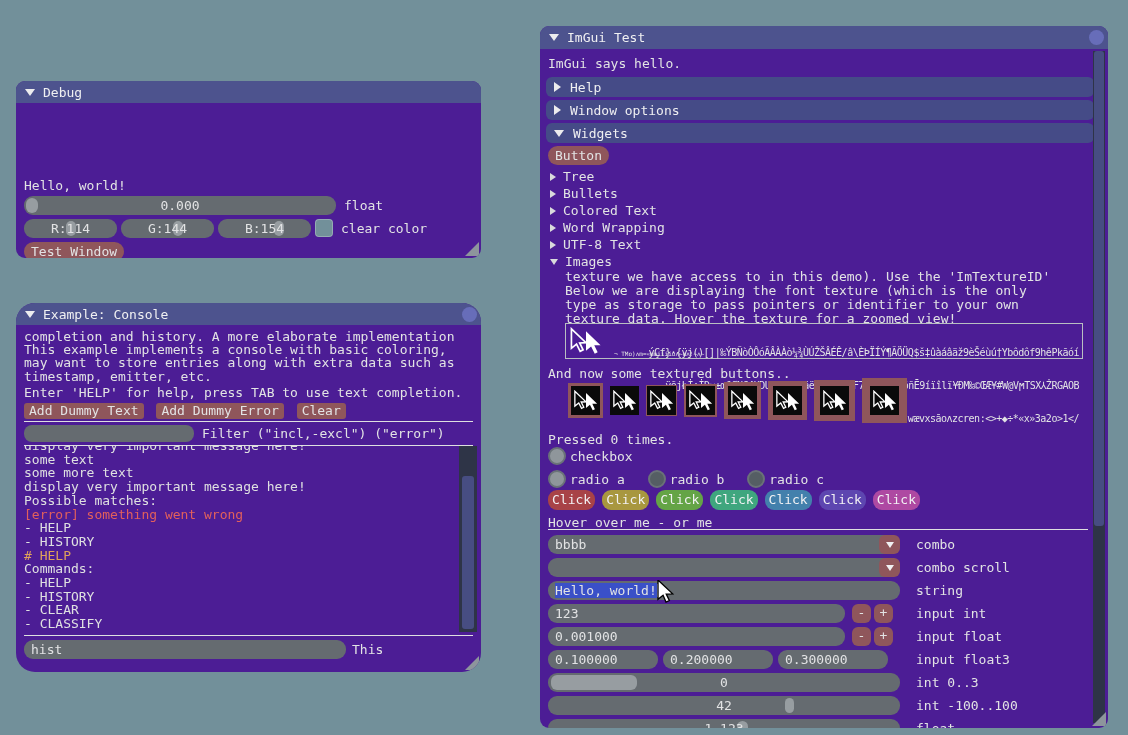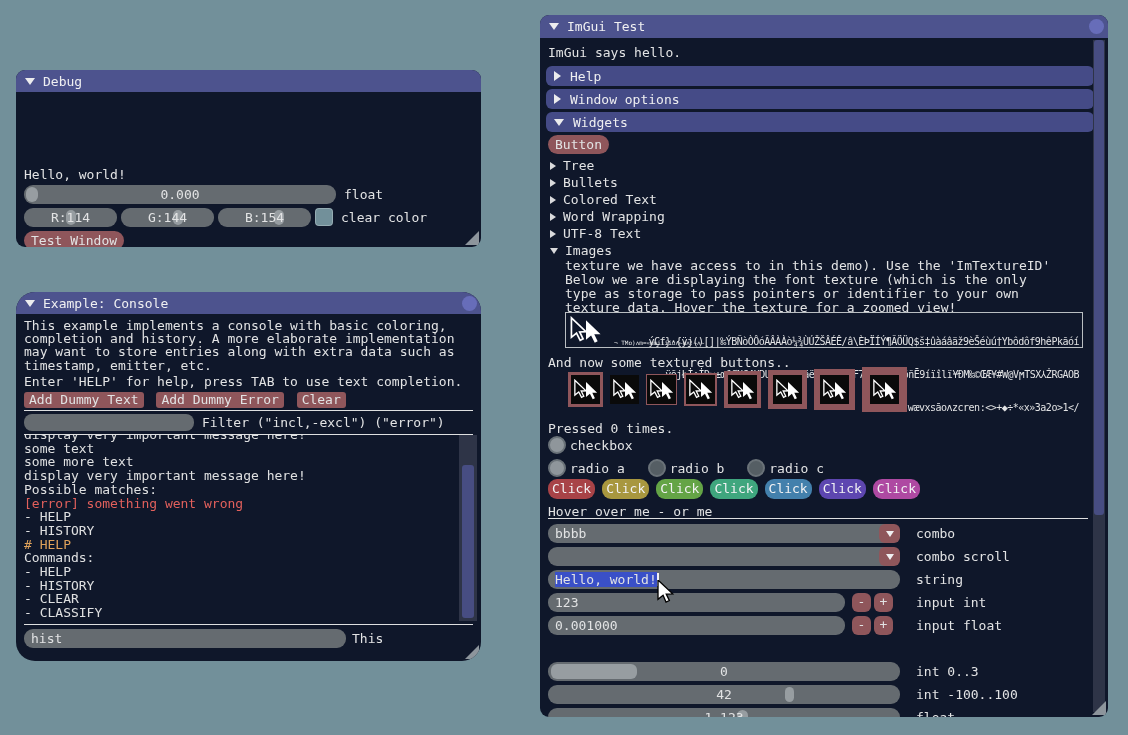--- a/index.html
+++ b/index.html
@@ -2,21 +2,21 @@
 <html><head>
 <meta charset="utf-8">
 <style>
   html,body{margin:0;padding:0;}
   body{
     width:1128px;height:735px;position:relative;overflow:hidden;
     background:#72909A;
     font-family:"DejaVu Sans Mono","Liberation Mono",monospace;
     font-size:13px;color:#E2E3E4;
   }
-  .window{position:absolute;background:#0f172a;border-radius:9px;overflow:hidden;}
+  .window{position:absolute;background:#4c1d95;border-radius:9px;overflow:hidden;margin-top:11px;}
   .titlebar{position:absolute;left:0;top:0;right:0;height:22px;background:#4D538E;
     display:flex;align-items:center;gap:8px;padding:0 9px;box-sizing:border-box;color:#F0F0F2;}
   .arr-d{width:0;height:0;border-left:5px solid transparent;border-right:5px solid transparent;border-top:7px solid #ECECEE;}
   .arr-r{width:0;height:0;border-top:5px solid transparent;border-bottom:5px solid transparent;border-left:7px solid #ECECEE;}
   .arr-sm-d{width:0;height:0;border-left:4px solid transparent;border-right:4px solid transparent;border-top:6px solid #D9DADC;}
   .arr-sm-r{width:0;height:0;border-top:4px solid transparent;border-bottom:4px solid transparent;border-left:6px solid #D9DADC;}
   .closebtn{position:absolute;right:4px;top:4px;width:15px;height:15px;border-radius:50%;background:#676DB9;}
   .grip{position:absolute;right:2px;bottom:2px;width:0;height:0;
     border-style:solid;border-width:0 0 14px 14px;border-color:transparent transparent #8D959C transparent;}
   .btn{display:inline-block;background:#8F565B;border-radius:10px;height:19px;line-height:19px;padding:0 7px;}
@@ -93,22 +93,22 @@
 </div>
 
 <div class="window" style="left:16px;top:292px;width:465px;height:369px;border-radius:19px;">
   <div class="titlebar">
     <div class="arr-d"></div>
     <span>Example: Console</span>
   </div>
   <div class="closebtn"></div>
 
   <div style="position:absolute;left:8px;top:27px;line-height:13.2px;">
+    <div class="line">completion and history. A more elaborate implementation</div>
     <div class="line">This example implements a console with basic coloring,</div>
-    <div class="line">completion and history. A more elaborate implementation</div>
     <div class="line">may want to store entries along with extra data such as</div>
     <div class="line">timestamp, emitter, etc.</div>
   </div>
   <div class="label" style="left:8px;top:80px;">Enter 'HELP' for help, press TAB to use text completion.</div>
 
   <div style="position:absolute;left:8px;top:100px;">
     <span class="smallbtn">Add Dummy Text</span>
     <span class="smallbtn">Add Dummy Error</span>
     <span class="smallbtn">Clear</span>
   </div>
@@ -335,20 +335,32 @@
 
   <div style="position:absolute;left:8px;top:601px;width:552px;height:19px;">
     <div class="field" style="left:0;top:0;width:297px;">
       <div class="val">0.001000</div>
     </div>
     <div class="pmbtn" style="left:304px;">-</div>
     <div class="pmbtn" style="left:326px;">+</div>
     <div class="rowlabel">input float</div>
   </div>
 
+  <div style="position:absolute;left:8px;top:624px;width:552px;height:19px;">
+    <div class="field" style="left:0;top:0;width:110px;">
+        <div class="val">0.100000</div>
+      </div>
+    <div class="field" style="left:115px;top:0;width:110px;">
+        <div class="val">0.200000</div>
+      </div>
+    <div class="field" style="left:230px;top:0;width:110px;">
+        <div class="val">0.300000</div>
+      </div>
+    <div class="rowlabel">input float3</div>
+  </div>
 
   <div style="position:absolute;left:8px;top:647px;width:552px;height:19px;">
     <div class="slider" style="left:0;top:0;width:352px;">
       <div class="grab" style="left:3px;width:86px;"></div>
       <div class="sval">0</div>
     </div>
     <div class="rowlabel">int 0..3</div>
   </div>
 
   <div style="position:absolute;left:8px;top:670px;width:552px;height:19px;">

